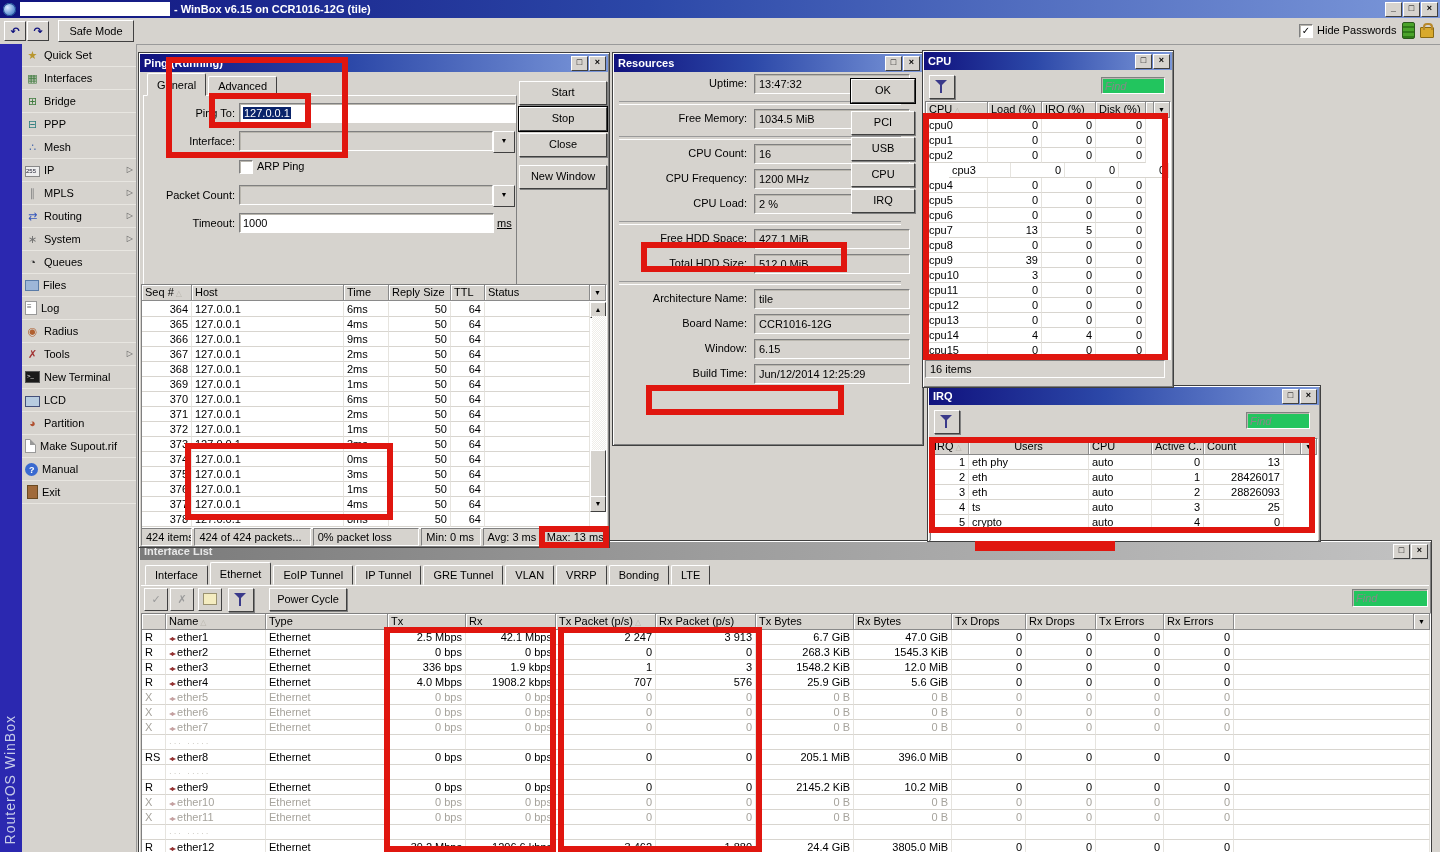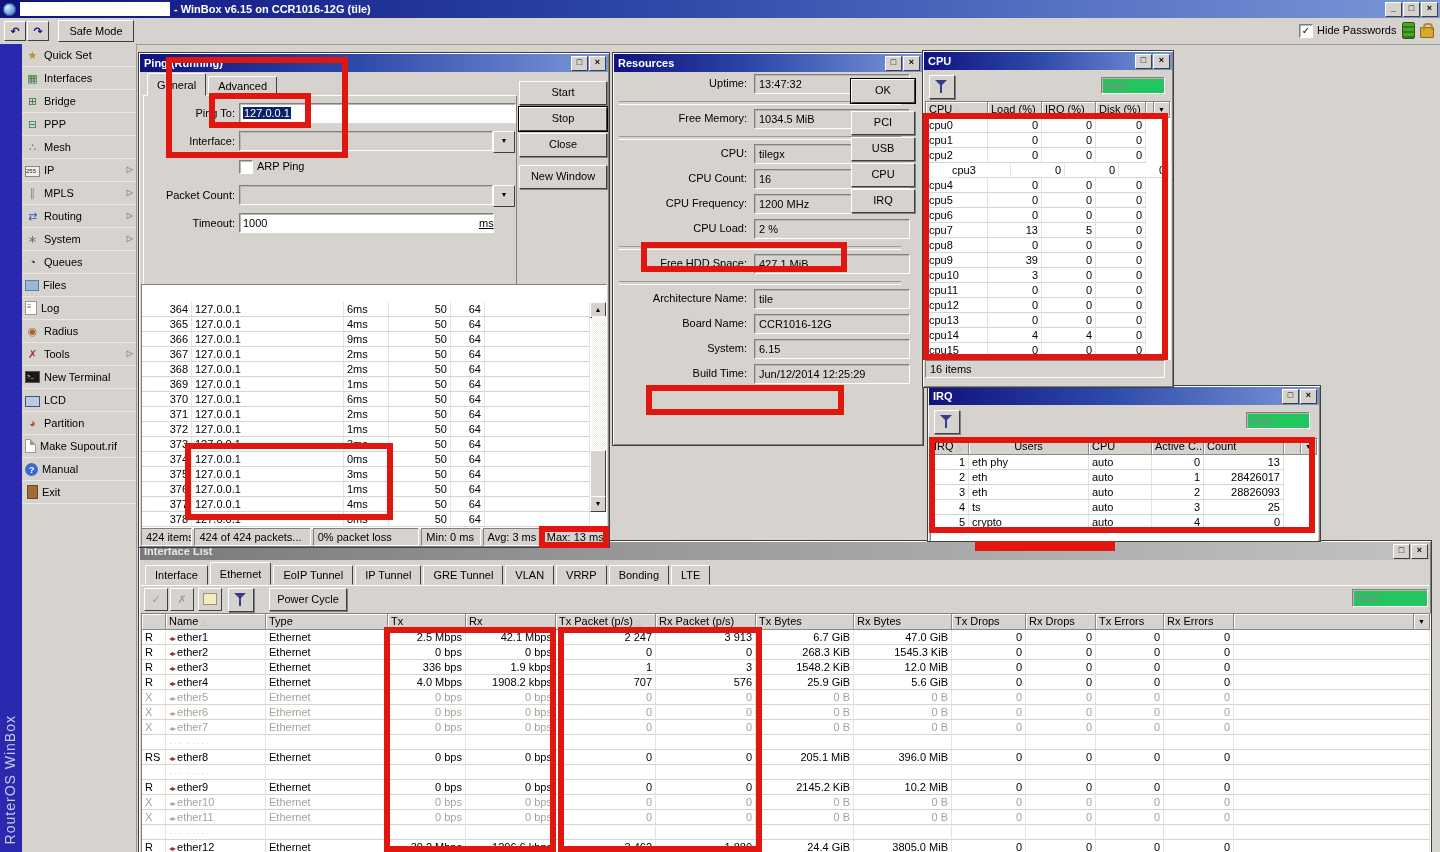--- a/index.html
+++ b/index.html
@@ -552,51 +552,51 @@
           <span class="fl">Uptime:</span>
           <span class="fv">13:47:32</span>
         </div>
         <div class="groove"></div>
         <div class="fieldrow">
           <span class="fl">Free Memory:</span>
           <span class="fv">1034.5 MiB</span>
         </div>
         <div class="groove"></div>
         <div class="fieldrow">
-          <span class="fl">CPU:</span>
-          <span class="fv">tilegx</span>
-        </div>
-        <div class="fieldrow">
           <span class="fl">CPU Count:</span>
           <span class="fv">16</span>
         </div>
         <div class="fieldrow">
           <span class="fl">CPU Frequency:</span>
           <span class="fv">1200 MHz</span>
         </div>
         <div class="fieldrow">
           <span class="fl">CPU Load:</span>
           <span class="fv">2 %</span>
         </div>
         <div class="groove"></div>
         <div class="fieldrow">
           <span class="fl">Free HDD Space:</span>
           <span class="fv">427.1 MiB</span>
         </div>
+        <div class="fieldrow">
+          <span class="fl">Total HDD Size:</span>
+          <span class="fv">512.0 MiB</span>
+        </div>
         <div class="groove"></div>
         <div class="fieldrow">
           <span class="fl">Architecture Name:</span>
           <span class="fv">tile</span>
         </div>
         <div class="fieldrow">
           <span class="fl">Board Name:</span>
           <span class="fv">CCR1016-12G</span>
         </div>
         <div class="fieldrow">
-          <span class="fl">System:</span>
+          <span class="fl">Window:</span>
           <span class="fv">6.15</span>
         </div>
         <div class="fieldrow">
           <span class="fl">Build Time:</span>
           <span class="fv">Jun/12/2014 12:25:29</span>
         </div>
       </div>
     <div id="res-btns">
         <span class="btn default" style="left: 238px; top: 26px; width: 62px; height: 22px;">OK</span>
         <span class="btn" style="left: 238px; top: 58px; width: 62px; height: 22px;">PCI</span>
@@ -814,28 +814,37 @@
 
     <span class="checkbox" style="left:100px;top:107px;"></span>
     <span style="position:absolute;left:118px;top:107px;">ARP Ping</span>
 
     <span class="label-r" style="left:4px;top:136px;width:92px;">Packet Count:</span>
     <div class="sunken gray" style="position:absolute;left:100px;top:132px;width:252px;height:18px;"></div>
     <span class="combo-arrow" style="left:354px;top:132px;">▼</span>
 
     <span class="label-r" style="left:4px;top:164px;width:92px;">Timeout:</span>
     <div class="sunken" style="position:absolute;left:100px;top:160px;width:250px;height:18px;line-height:18px;padding-left:3px;"><span>1000</span></div>
-    <span style="position:absolute;left:340px;top:164px;text-decoration:underline;">ms</span>
+    <span style="position:absolute;left:358px;top:164px;text-decoration:underline;">ms</span>
 
     <span class="btn" style="left:380px;top:28px;width:86px;height:22px;">Start</span>
     <span class="btn default" style="left:380px;top:54px;width:86px;height:22px;">Stop</span>
     <span class="btn" style="left:380px;top:80px;width:86px;height:22px;">Close</span>
     <span class="btn" style="left:380px;top:112px;width:86px;height:22px;">New Window</span>
 
     <div class="tbl" style="left:2px;top:231px;width:464px;height:243px;overflow:hidden;">
+      <div class="thead" id="ping-head">
+          <div class="th" style="width: 50px; flex: 0 0 50px;">Seq #<span class="sortmark">△</span></div>
+          <div class="th" style="width: 152px; flex: 0 0 152px;">Host</div>
+          <div class="th" style="width: 45px; flex: 0 0 45px;">Time</div>
+          <div class="th" style="width: 62px; flex: 0 0 62px;">Reply Size</div>
+          <div class="th" style="width: 34px; flex: 0 0 34px;">TTL</div>
+          <div class="th" style="width: 105px; flex: 0 0 105px;">Status</div>
+          <div class="th" style="flex: 0 0 16px; text-align: center; font-size: 7px;">▼</div>
+        </div>
       <div id="ping-rows" style="position:absolute;left:0;top:17px;">
           <div class="trow">
             <div class="td num" style="flex: 0 0 50px; width: 50px;">364</div>
             <div class="td" style="flex: 0 0 152px; width: 152px;">127.0.0.1</div>
             <div class="td" style="flex: 0 0 45px; width: 45px;">6ms</div>
             <div class="td num" style="flex: 0 0 62px; width: 62px;">50</div>
             <div class="td num" style="flex: 0 0 34px; width: 34px;">64</div>
             <div class="td" style="flex: 0 0 105px; width: 105px;"></div>
           </div>
           <div class="trow">

